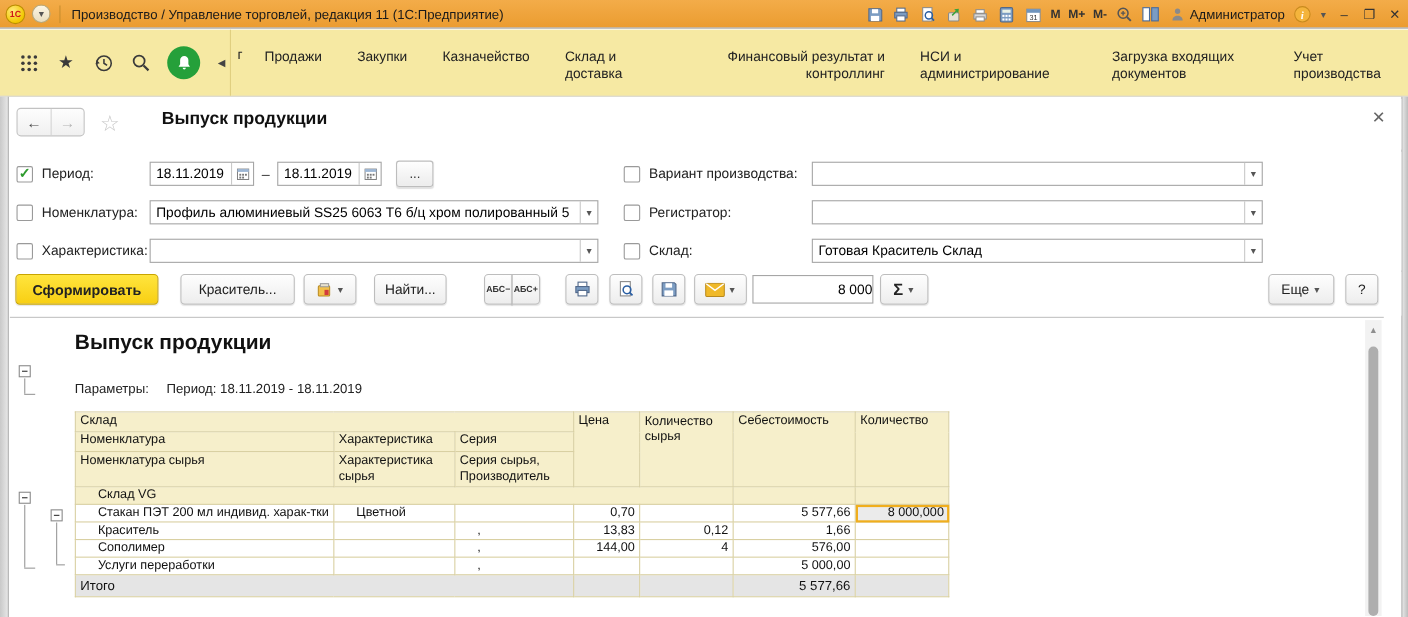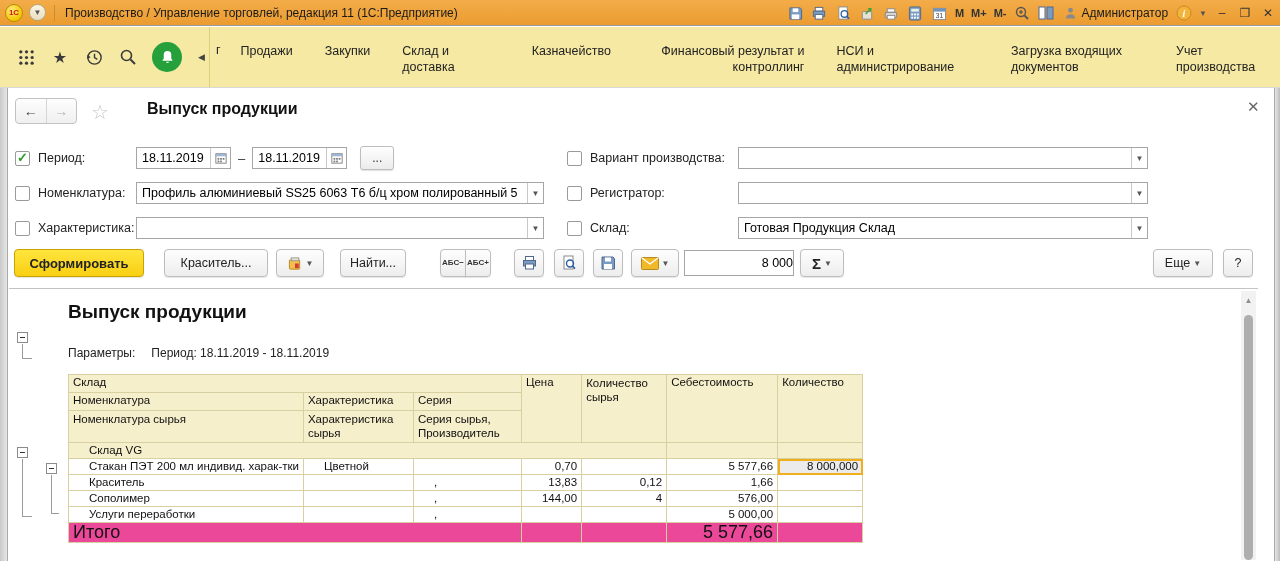--- a/index.html
+++ b/index.html
@@ -105,21 +105,21 @@
   table.grid { position:absolute; left:59px; top:85px; border-collapse:collapse; table-layout:fixed; }
   table.grid td { border:1px solid #d9d0a2; font-size:11.5px; color:#111;
     padding:1px 4px; overflow:hidden; white-space:nowrap; vertical-align:top; }
   td.hdr { background:#f6efcb; height:18px; }
   td.hdr.tall { height:32px; white-space:normal; line-height:14px; }
   td.grp { background:#f6efcb; }
   td.num { text-align:right; }
   tr.data td { height:15px; line-height:13px; padding-top:1px;padding-left:20px; }
   td.ind1 { padding-left:14px; } td.ind2 { padding-left:26px; }
   td.selcell { background:#ebebeb; outline:2px solid #f0ae1d; outline-offset:-2px; }
-  tr.total td { background:#ec4899; font-size:18px; height:19px; line-height:17px; }
+  tr.total td { background:#e5e5e5; font-size:12px; height:19px; line-height:17px; }
 
   
   .gbox { position:absolute; width:11px; height:11px; background:#fff; border:1px solid #8b8b8b; }
   .gbox::after { content:""; position:absolute; left:2px; top:4px; width:5px; height:1px; background:#333; }
   .gline { position:absolute; background:#9a9a9a; }
 
   
   .vscroll { position:absolute; right:2px; top:2px; width:15px; height:269px; background:#f2f2f2; }
   .vs-up { position:absolute; top:2px; left:0; width:15px; height:14px; color:#8f8f8f; font-size:8px;
     display:flex; align-items:center; justify-content:center; }
@@ -269,22 +269,22 @@
             <path d="M6.5 13.5a1.5 1.5 0 0 0 3 0z" fill="#fff"></path>
           </svg>
       </span>
     </div>
     <span class="mb-collapse">◀</span>
     <div class="mb-vline"></div>
     <div class="mb-clip">г</div>
     <div class="mb-items">
       <div class="mb-item">Продажи</div>
       <div class="mb-item">Закупки</div>
+      <div class="mb-item">Казначейство</div>
       <div class="mb-item">Склад и доставка</div>
-      <div class="mb-item">Казначейство</div>
       <div class="mb-item w170">Финансовый результат и контроллинг</div>
       <div class="mb-item w155">НСИ и администрирование</div>
       <div class="mb-item w145">Загрузка входящих документов</div>
       <div class="mb-item">Учет производства</div>
     </div>
   </div>
 
   <div class="frame-left"></div>
   <div class="frame-right"></div>
 
@@ -372,21 +372,21 @@
       <span class="inp combo" style="width:410px;">
         <span class="val"></span>
         <span class="arr">▼</span>
       </span>
     </div>
 
     <div class="f-row" style="left:558px; top:78px;">
       <span class="chk"></span>
       <span class="f-label" style="width:148px;">Склад:</span>
       <span class="inp combo" style="width:410px;">
-        <span class="val">Готовая Продукция Склад</span>
+        <span class="val">Готовая Краситель Склад</span>
         <span class="arr">▼</span>
       </span>
     </div>
   </div>
 
   <div class="toolbar">
     <div class="btn btn-generate">Сформировать</div>
     <div class="btn" style="left:155px; width:104px;">Краситель...</div>
     <div class="btn btn-ic" style="left:267px; width:48px;">
       <span>

